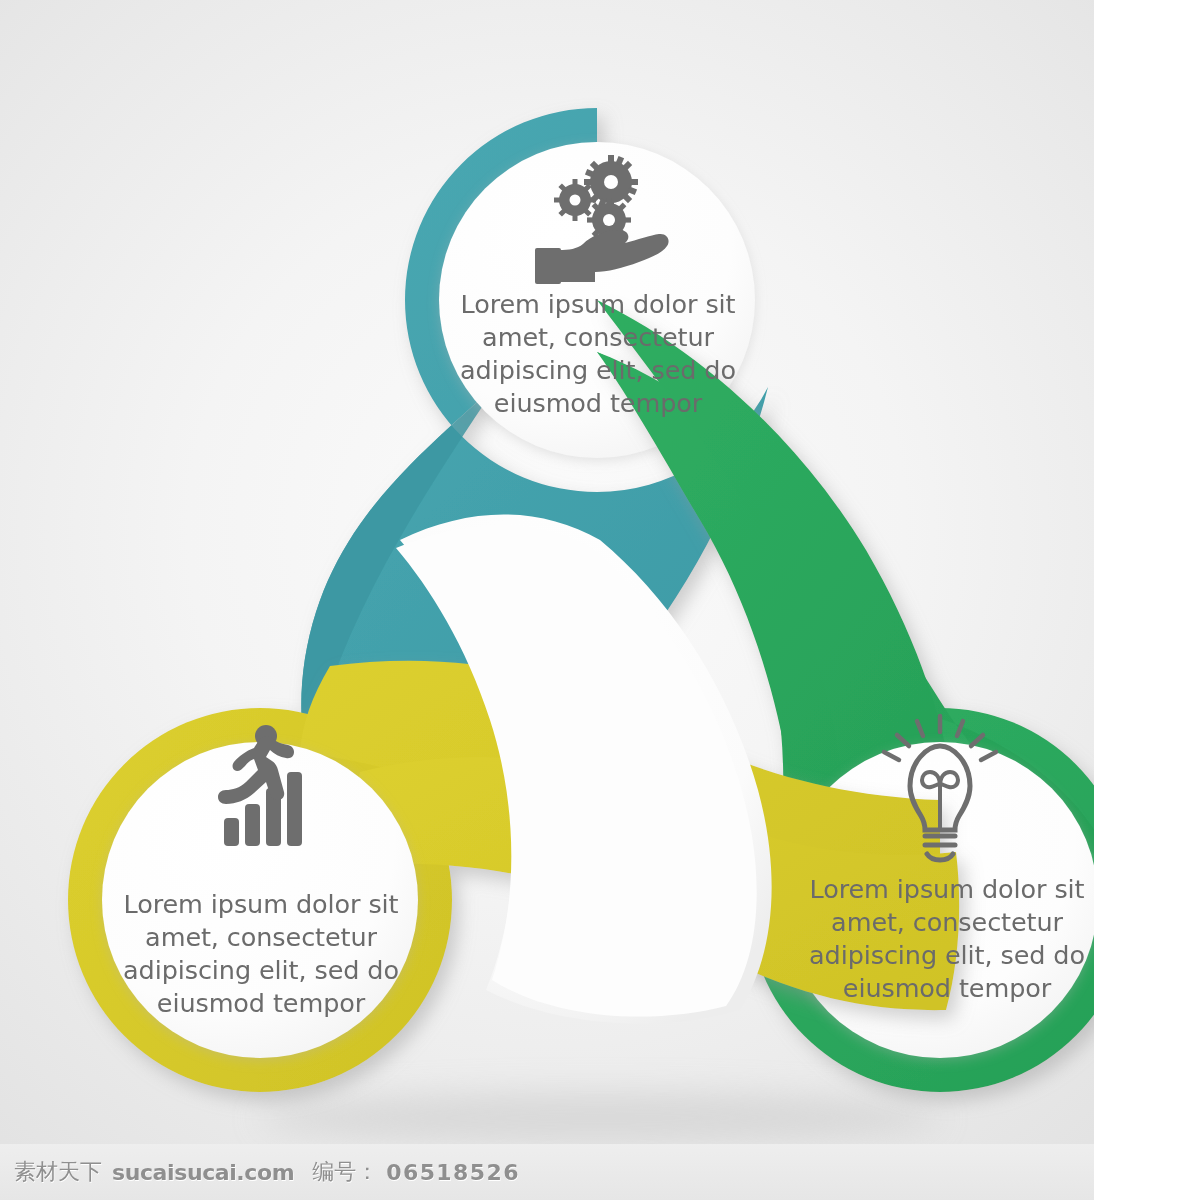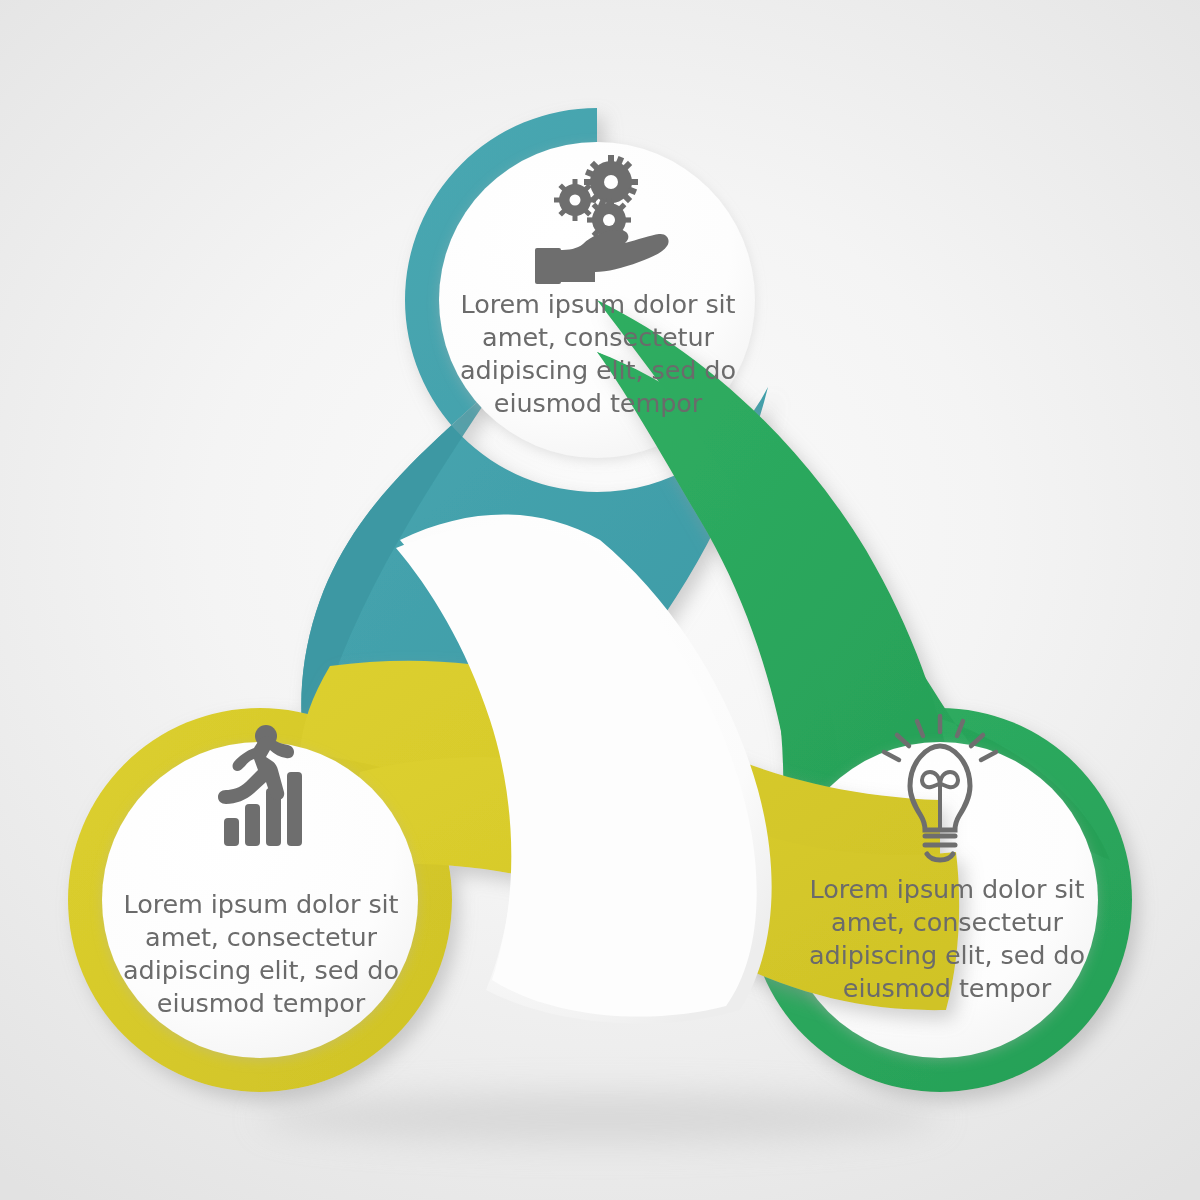--- a/index.html
+++ b/index.html
@@ -5,21 +5,21 @@
   html, body {
     margin: 0;
     padding: 0;
     width: 1200px;
     height: 1200px;
     overflow: hidden;
     font-family: "DejaVu Sans", sans-serif;
   }
   #stage {
     position: relative;
-    width: 1200px;
+    width: 1094px;
     height: 1200px;
     background: radial-gradient(ellipse 78% 70% at 50% 44%, #fbfbfb 0%, #f4f4f4 42%, #e9e9e9 78%, #e2e2e2 100%);
     overflow: hidden;
   }
   #art {
     position: absolute;
     left: 0; top: 0;
     width: 1200px;
     height: 1200px;
   }
@@ -333,14 +333,20 @@
 eiusmod tempor</div>
   <div id="txt-left" class="node-text">Lorem ipsum dolor sit
 amet, consectetur
 adipiscing elit, sed do
 eiusmod tempor</div>
   <div id="txt-right" class="node-text">Lorem ipsum dolor sit
 amet, consectetur
 adipiscing elit, sed do
 eiusmod tempor</div>
 
+  <div id="footer">
+    <span class="wm">素材天下</span>
+    <span class="wm wm-site">sucaisucai.com</span>
+    <span class="wm wm-lbl">编号：</span>
+    <span class="wm wm-num">06518526</span>
+  </div>
 
 </div>
 
 </body></html>

